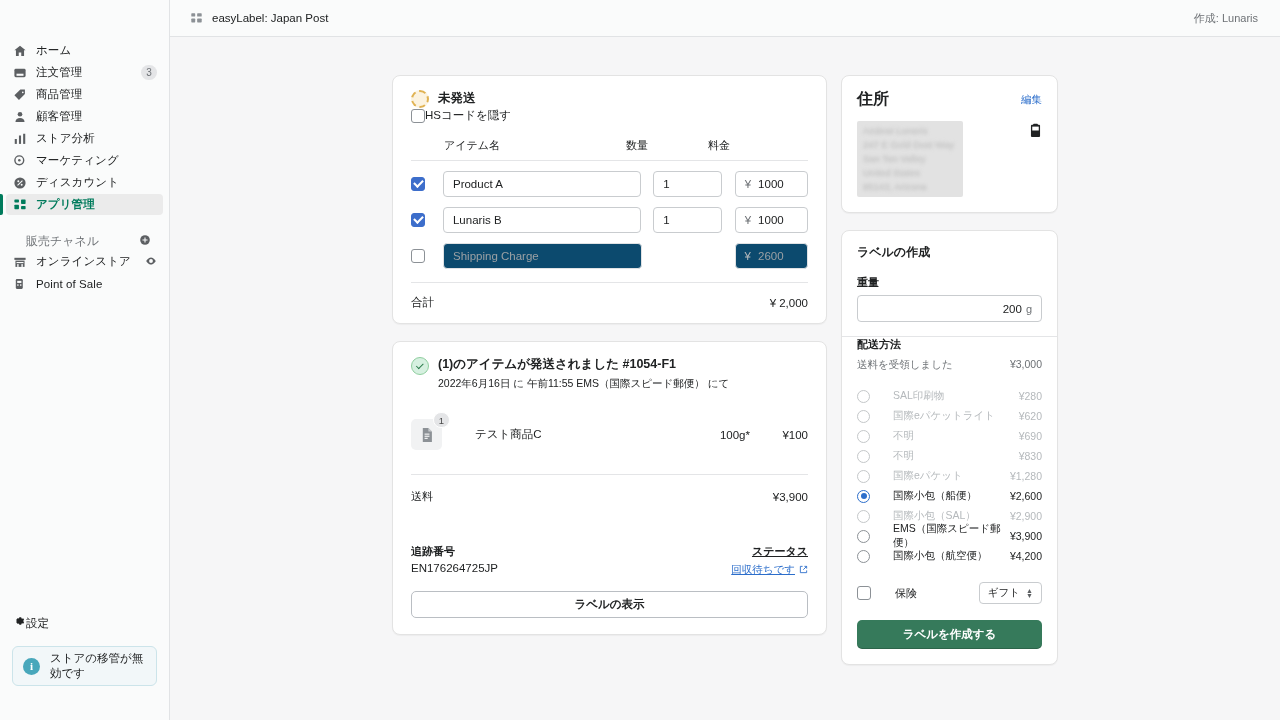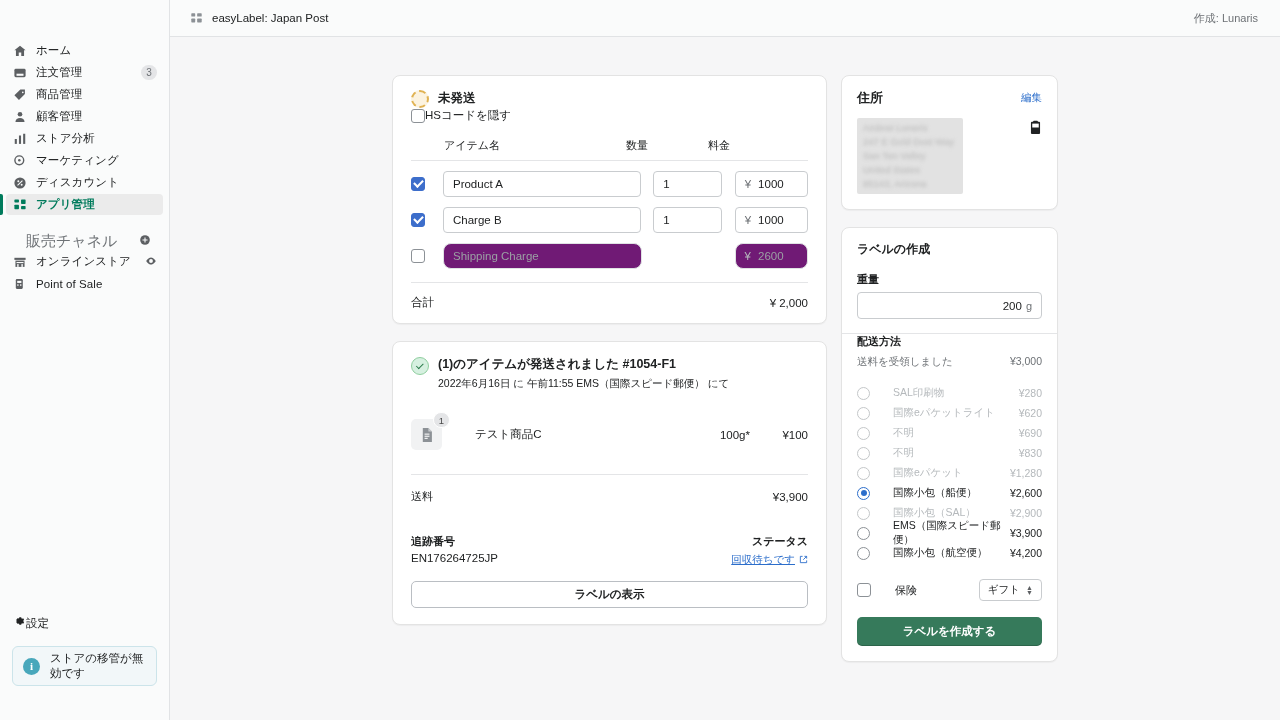--- a/index.html
+++ b/index.html
@@ -69,21 +69,21 @@
     width: 3px;
     background: #007b5c;
     border-radius: 0 2px 2px 0;
   }
   .nav-section {
     margin-top: 16px;
     padding: 0 12px 0 12px;
     display: flex; align-items: center;
     height: 20px;
   }
-  .nav-section .t { font-size: 15px; color: #6d7175; padding-left: 8px; }
+  .nav-section .t { font-size: 12px; color: #6d7175; padding-left: 8px; }
   .nav-section .plus { margin-left: auto; }
 
   .sidebar-footer {
     position: absolute;
     left: 0; right: 0; bottom: 34px;
     padding: 0 6px;
   }
   .settings-row {
     display: flex; align-items: center;
     height: 22px; padding: 0 6px;
@@ -205,21 +205,21 @@
     background: #fff;
     font-size: 11.5px;
     color: #202223;
     display: flex; align-items: center;
     padding: 0 9px;
   }
   .inp.name { width: 204px; }
   .inp.qty  { width: 70px; margin-left: 12px; }
   .inp.fee  { width: 75px; margin-left: 13px; gap: 7px; }
   .inp.fee .yen { color: #6d7175; }
-  .inp.disabled { background: #701a75; border-color: #e0e2e4; color: #9ba0a4; border-radius: 8px; }
+  .inp.disabled { background: #0c4a6e; border-color: #e0e2e4; color: #9ba0a4; }
   .inp.disabled .yen { color: #b5b9bc; }
   .inp .ph { color: #9ba0a4; }
 
   .total-row {
     display: flex; align-items: center;
     border-top: 1px solid #e4e5e7;
     margin-top: 13px;
     padding: 12px 0 13px 0;
   }
   .total-row .l { font-size: 11.5px; color: #202223; }
@@ -272,46 +272,46 @@
   .ship-row {
     display: flex; align-items: center;
     border-top: 1px solid #e4e5e7;
     margin-top: 24px;
     padding-top: 14px;
     gap: 36px;
   }
   .ship-row .l { font-size: 11px; color: #202223; }
   .ship-row .r { margin-left: auto; font-size: 11.5px; color: #202223; }
 
-  .track-row { display: flex; margin-top: 30px; gap: 28px; }
+  .track-row { display: flex; margin-top: 40px; gap: 28px; }
   .track-l .k { font-size: 11px; font-weight: 700; color: #202223; }
   .track-l .v { font-size: 11.5px; color: #202223; margin-top: 3px; }
   .track-r { margin-left: auto; text-align: right; }
-  .track-r .k { font-size: 11px; font-weight: 700; color: #202223; }
+  .track-r .k { font-size: 11px; font-weight: 700; color: #202223; text-decoration: underline; }
   .track-r .v {
     font-size: 10.5px; color: #2c6ecb; margin-top: 4px;
     text-decoration: underline;
     display: flex; align-items: center; gap: 4px; justify-content: flex-end;
     cursor: pointer;
   }
   .btn-outline {
     margin-top: 14px;
     height: 27px;
     border: 1px solid #babec3;
     border-radius: 5px;
     background: #fff;
     display: flex; align-items: center; justify-content: center;
     font-size: 11.5px; color: #202223; font-weight: 600;
     cursor: pointer;
   }
 
   
   .rc-pad { padding: 13px 15px 15px 15px; }
   .rc-head { display: flex; align-items: center; }
-  .rc-head .t { font-size: 13px; font-weight: 700; color: #202223; }
+  .rc-head .t { font-size: 16px; font-weight: 700; color: #202223; }
   .rc-head .a { margin-left: auto; font-size: 10.5px; color: #2c6ecb; cursor: pointer; }
   .addr-wrap { display: flex; margin-top: 11px; }
   .addr {
     background: #e2e2e2;
     padding: 3px 6px;
     border-radius: 2px;
     width: 106px;
   }
   .addr div {
     font-size: 9.5px;
@@ -598,21 +598,21 @@
                 <span class="yen">¥</span>
                 <span>1000</span>
               </span>
             </div>
 
             <div class="item-row">
               <span class="cb-wrap">
                   <span class="cb checked"></span>
                 </span>
               <span class="inp name">
-                  <span>Charge B</span>
+                  <span>Lunaris B</span>
                 </span>
               <span class="inp qty">
                   <span>1</span>
                 </span>
               <span class="inp fee">
                 <span class="yen">¥</span>
                 <span>1000</span>
               </span>
             </div>
 

